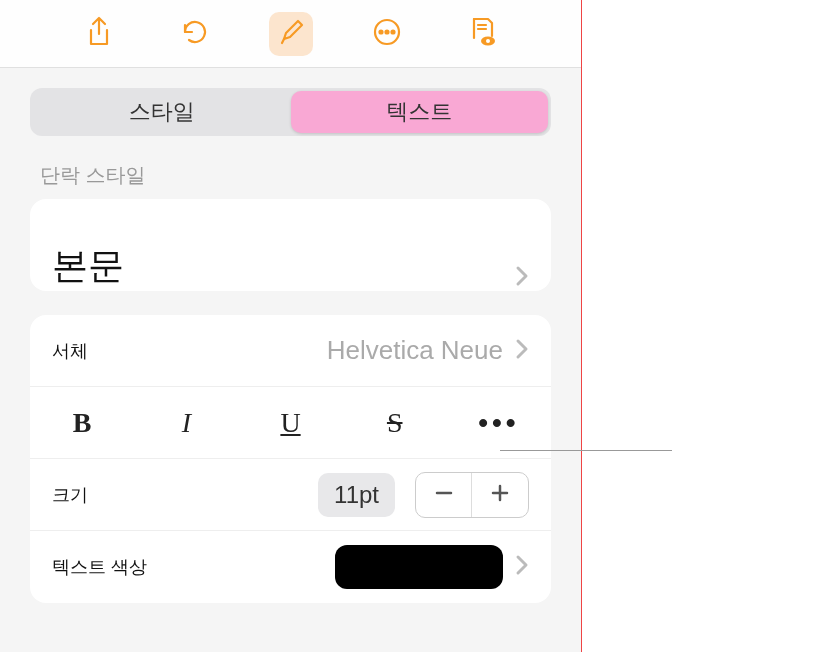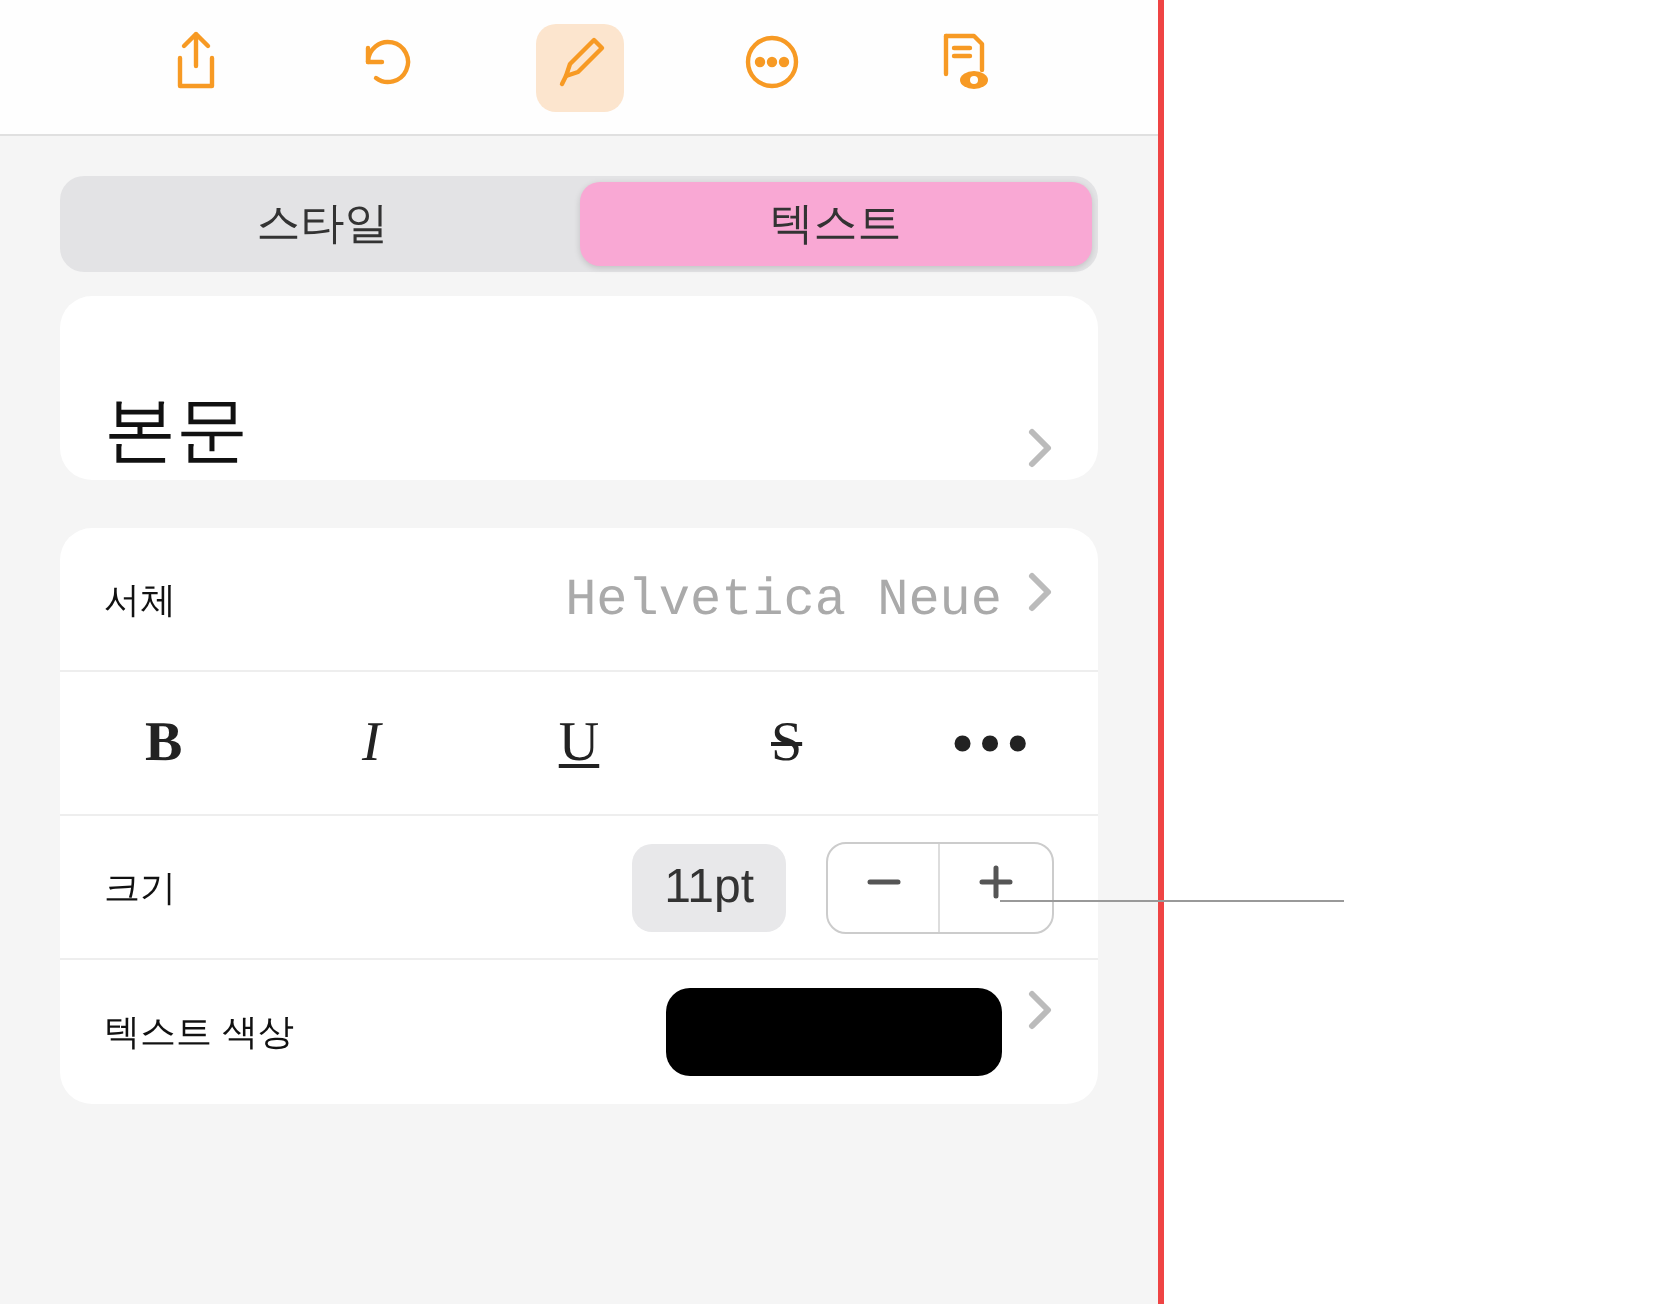--- a/index.html
+++ b/index.html
@@ -7,21 +7,21 @@
       font-family: -apple-system, BlinkMacSystemFont, "Helvetica Neue", sans-serif;
       background: #fff;
       width: 830px;
       height: 652px;
       position: relative;
     }
     .panel {
       width: 582px;
       height: 652px;
       background: #f5f5f5;
-      border-right: 3px solid #ef4444;
+      border-right: 1px solid #ef4444;
       overflow: hidden;
     }
     .toolbar {
       height: 68px;
       background: #fefefe;
       border-bottom: 1px solid #e0e0e0;
       display: flex;
       align-items: center;
       justify-content: center;
       gap: 52px;
@@ -94,22 +94,21 @@
     .row-value {
       font-size: 26px;
       color: #aaa;
     }
     .chevron {
       margin-left: 12px;
       color: #bbb;
     }
     .row-right {
       display: flex;
-      align-items: flex-start;
-      font-family: Liberation Mono, monospace;
+      align-items: center;
     }
     .style-row {
       display: flex;
       align-items: center;
       height: 72px;
       border-bottom: 1px solid #eee;
     }
     .style-btn {
       flex: 1;
       display: flex;
@@ -230,20 +229,21 @@
         </svg>
       </span>
     </div>
   </div>
 
   <div class="segmented">
     <div class="segment">스타일</div>
     <div class="segment active">텍스트</div>
   </div>
 
+  <div class="section-label">단락 스타일</div>
 
   <div class="card">
     <div class="row tall">
       <span class="row-label big">본문</span>
       <span class="chevron">
         <svg width="14" height="22" viewBox="0 0 14 22" fill="none" stroke="#bbb" stroke-width="3">
             <path d="M3 3 L11 11 L3 19" stroke-linecap="round" stroke-linejoin="round"></path>
           </svg>
       </span>
     </div>

